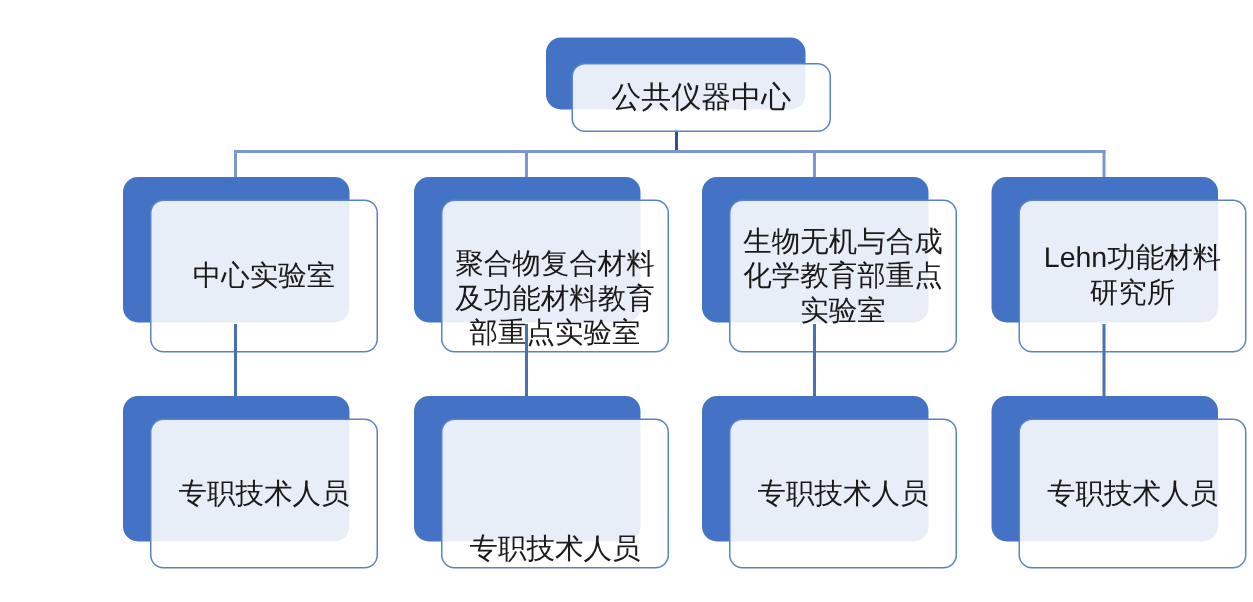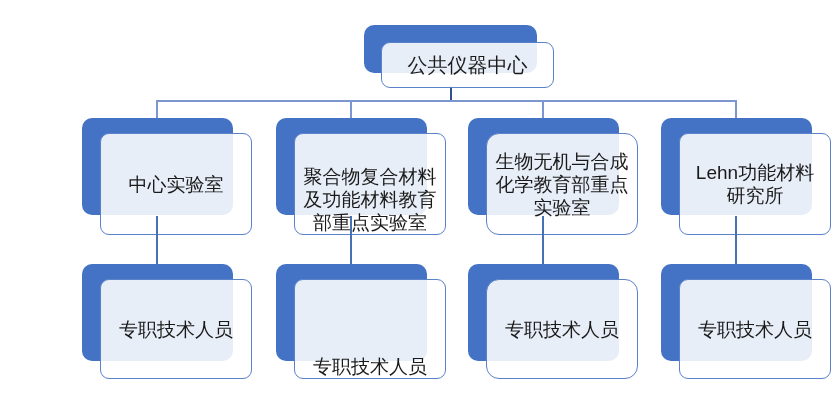--- a/index.html
+++ b/index.html
@@ -44,21 +44,21 @@
   .conn.h{height:1.5px;}
   .conn.dark{background:#2f4f8f;}
   .conn.mid{background:#4a70b4;z-index:6;}
 
   
   .node-root  .shadow{left:320px;top:25px;width:173px;height:48px;}
   .node-root  .face  {left:337px;top:42px;width:173px;height:46px;}
 
   .col1 .shadow{left:38px;}   .col1 .face{left:56px;align-items:center;}
   .col2 .shadow{left:232px;}  .col2 .face{left:250px;align-items:flex-end;}
-  .col3 .shadow{left:424px;}  .col3 .face{left:442px;border-radius:13px;}
+  .col3 .shadow{left:424px;}  .col3 .face{left:442px;}
   .col4 .shadow{left:617px;}  .col4 .face{left:635px;}
 
   .lvl2 .shadow{top:118px;width:151px;height:97px;}
   .lvl2 .face  {top:133px;width:152px;height:102px;}
   .lvl3 .shadow{top:264px;width:151px;height:97px;}
   .lvl3 .face  {top:279px;width:152px;height:100px;}
 
   
   #stub-root{left:406px;top:86px;height:15px;}
   

